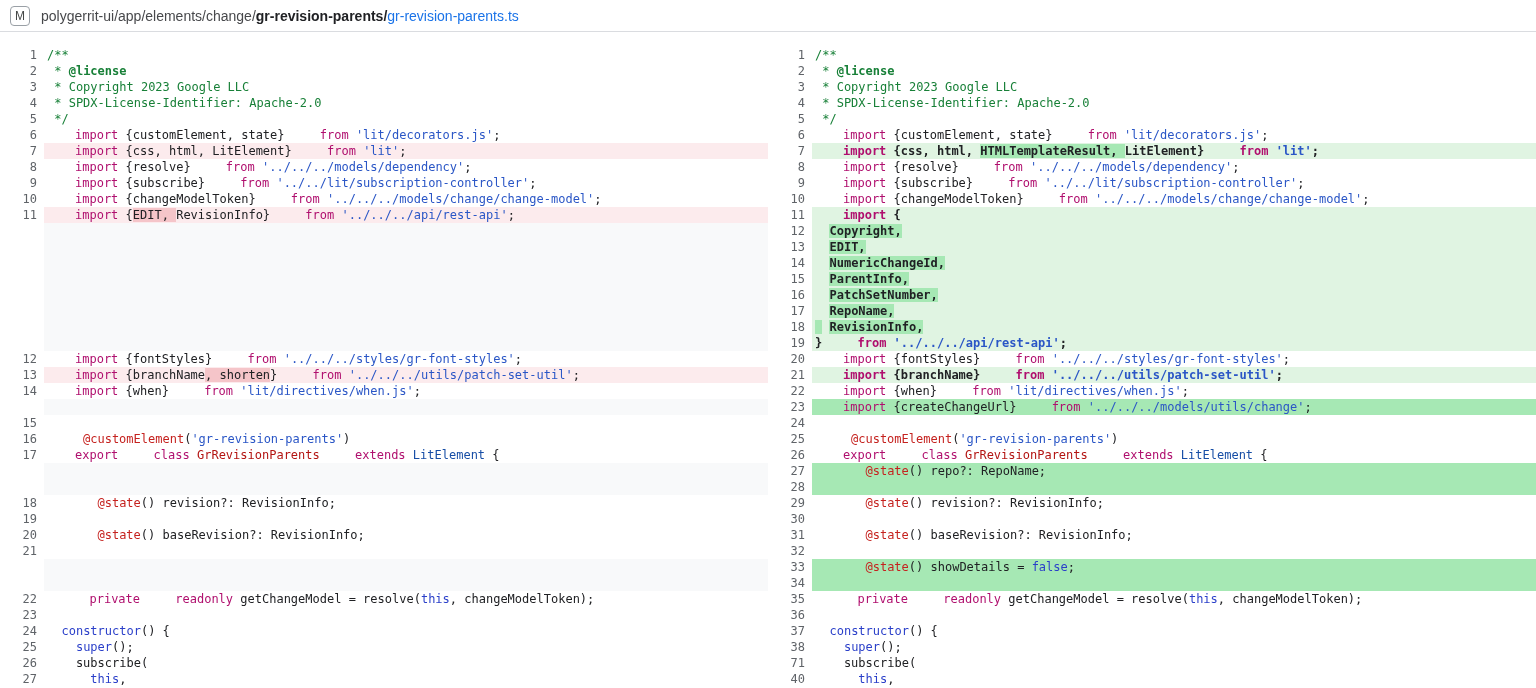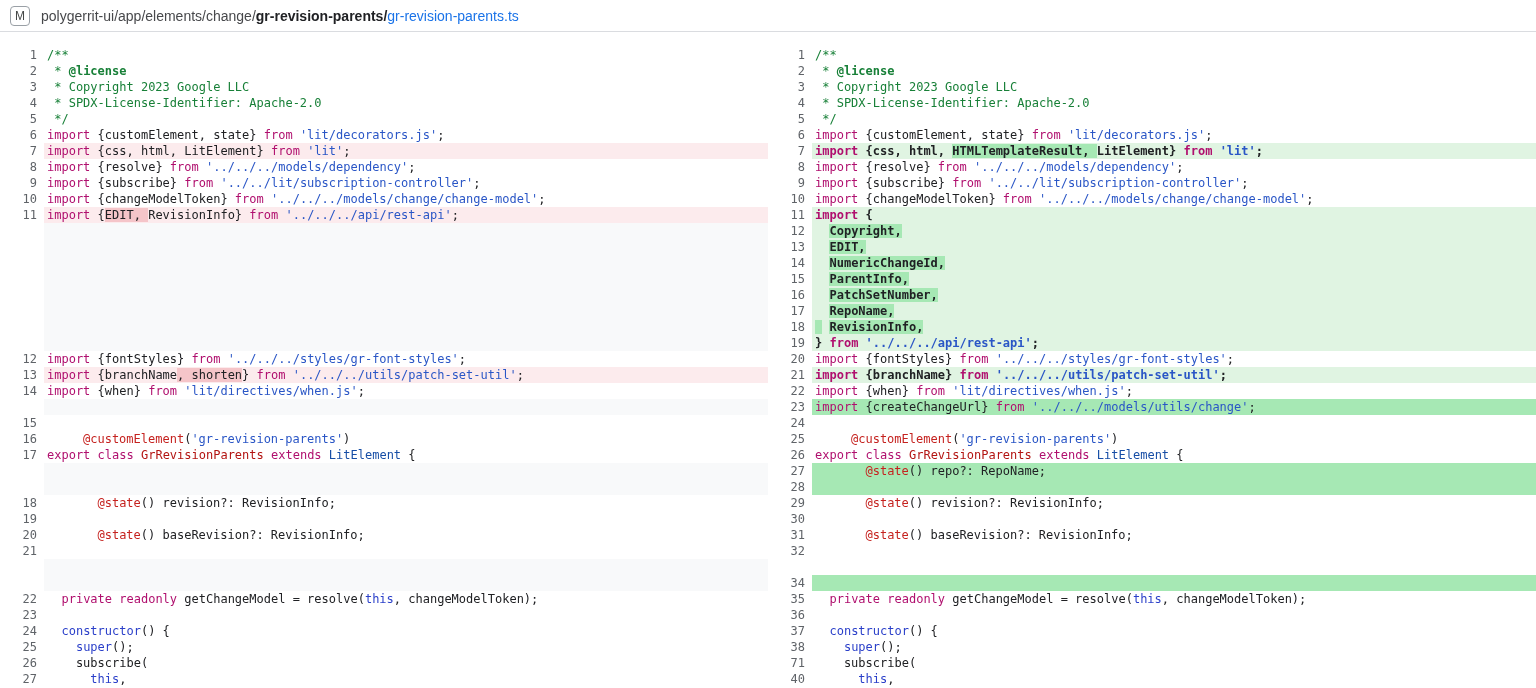--- a/index.html
+++ b/index.html
@@ -20,21 +20,21 @@
   .ln{width:44px;box-sizing:border-box;padding-right:7px;text-align:right;color:var(--line_number);
       line-height:16px;flex:none;background:#fff;user-select:none;}
   .code{flex:1;padding-left:3px;line-height:16px;white-space:pre;overflow:hidden;color:var(--plain);}
   .bg-add{background:var(--add_bg);font-weight:bold;}
   .bg-addDark{background:var(--add_dark_bg);}
   .bg-del{background:var(--remove_bg);}
   .bg-f{background:var(--filler_bg);}
   .dark-add{background:var(--add_dark_bg);}
   .dark-del{background:var(--remove_dark_bg);}
   .tok-p{color:var(--plain);}
-  .tok-k{color:var(--keyword);}
+  .tok-k{color:var(--keyword);margin-left:28px;}
   .tok-c{color:var(--comment);}
   .tok-cb{color:var(--comment);font-weight:bold;}
   .tok-s{color:var(--string);text-align:right;}
   .tok-t{color:var(--type);}
   .tok-b{color:var(--builtin);}
   .tok-m{color:var(--meta);padding-left:36px;}
   .tok-ti{color:var(--title);}
 </style>
 </head>
 <body>
@@ -367,20 +367,24 @@
         <div class="side">
           <div class="ln">32</div>
           <div class="code"></div>
         </div>
       </div>
       <div class="drow">
         <div class="side">
           <div class="ln"></div>
           <div class="code bg-f"></div>
         </div>
+        <div class="side">
+          <div class="ln">33</div>
+          <div class="code bg-addDark"><span class="tok-p">  </span><span class="tok-m">@state</span><span class="tok-p">() showDetails = </span><span class="tok-b">false</span><span class="tok-p">;</span></div>
+        </div>
       </div>
       <div class="drow">
         <div class="side">
           <div class="ln"></div>
           <div class="code bg-f"></div>
         </div>
         <div class="side">
           <div class="ln">34</div>
           <div class="code bg-addDark"></div>
         </div>

